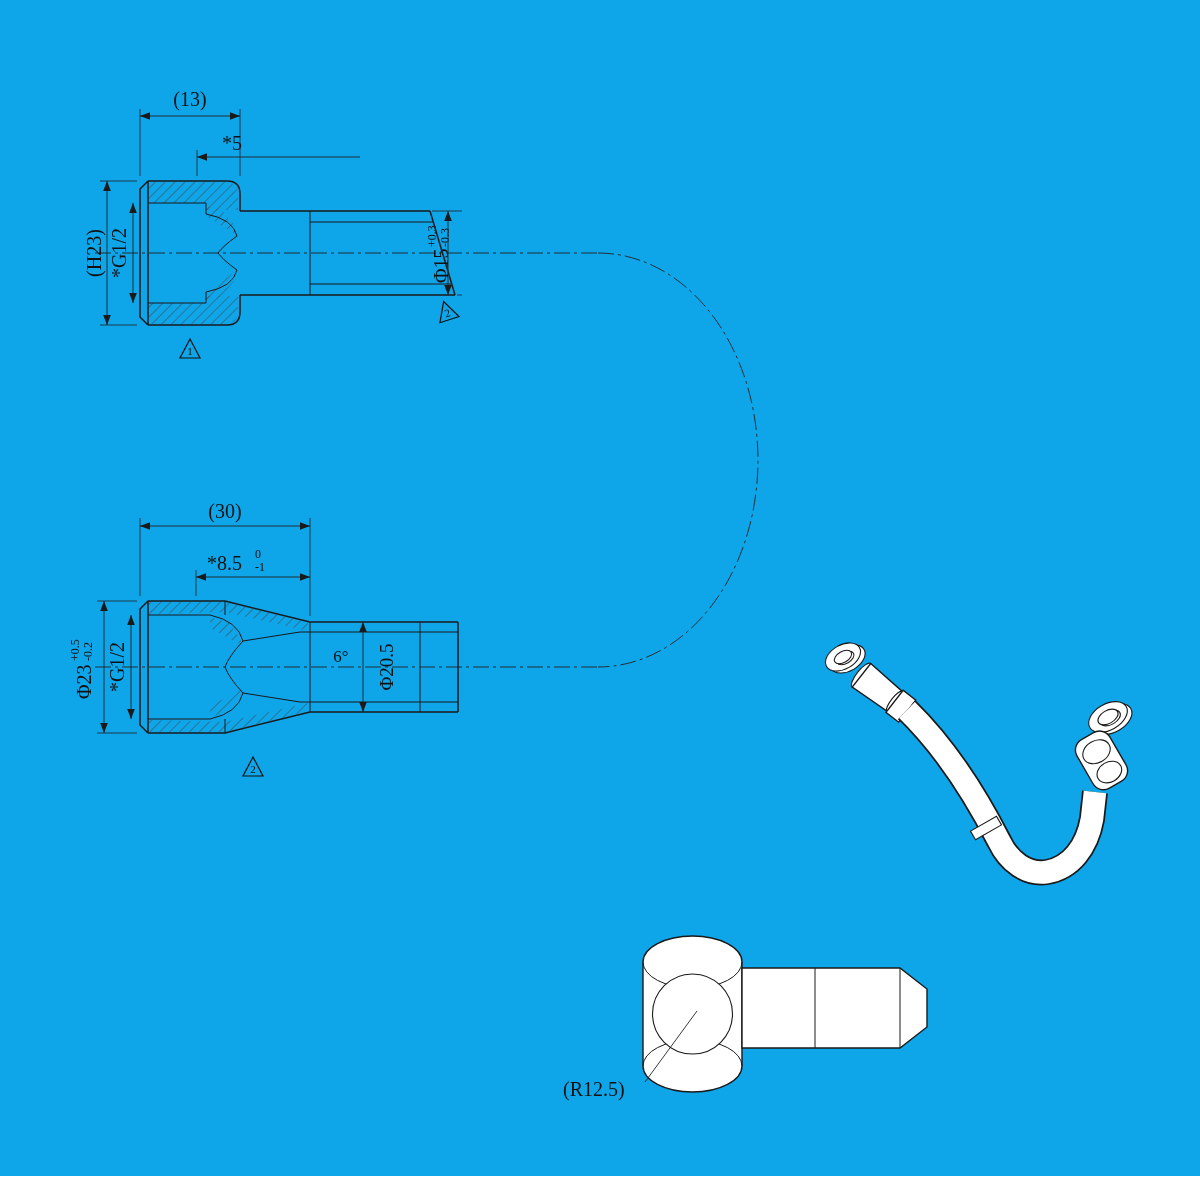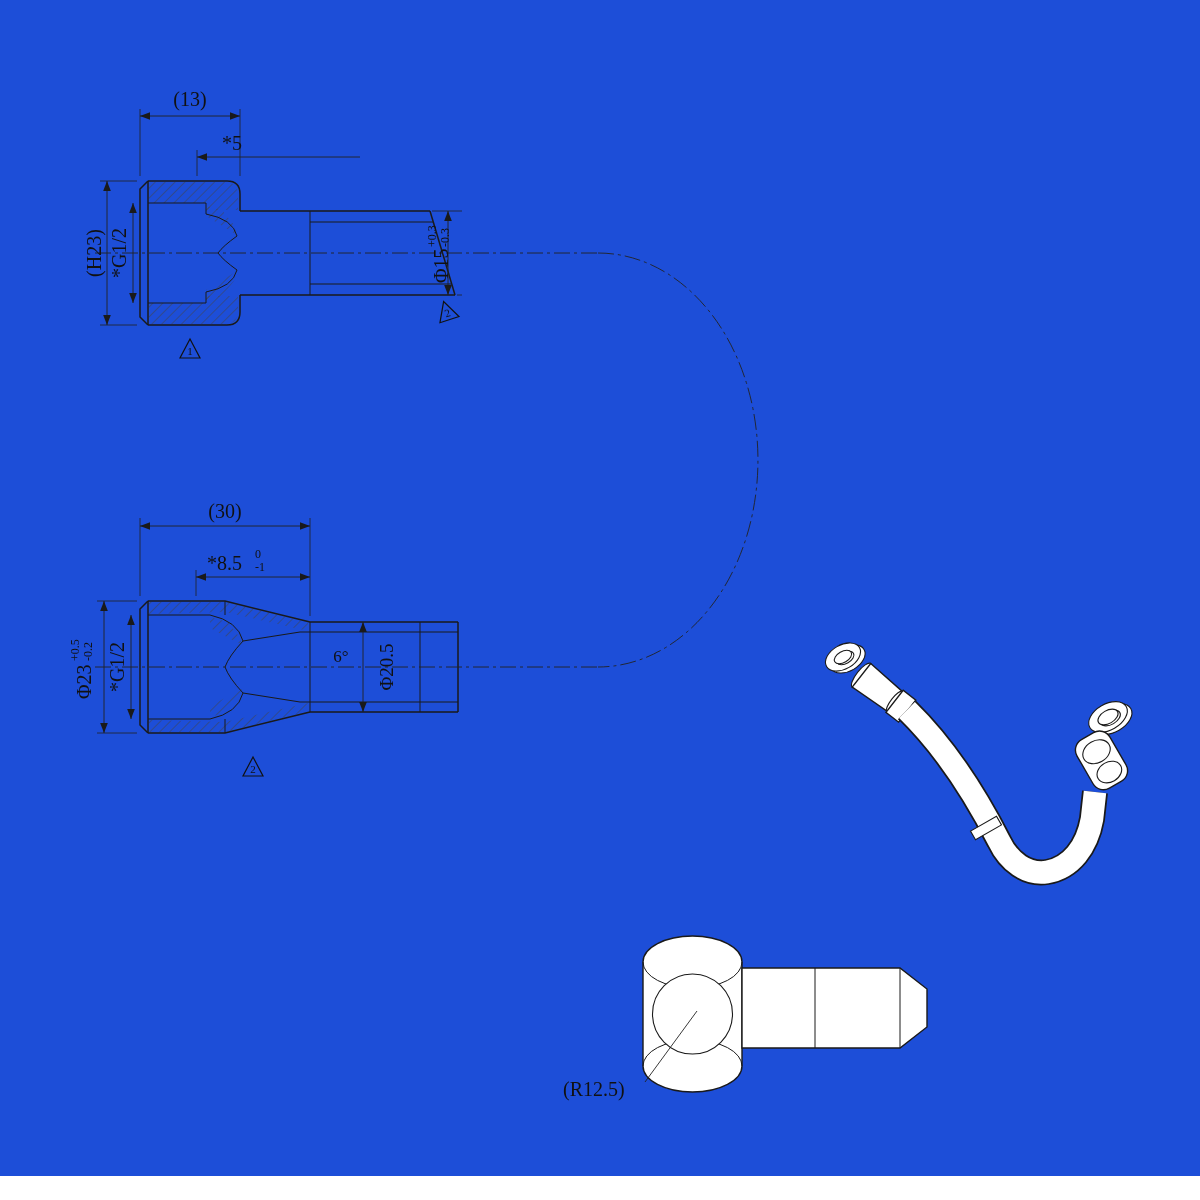--- a/index.html
+++ b/index.html
@@ -1,16 +1,16 @@
 <!DOCTYPE html>
 <html><head>
 <meta charset="utf-8">
 <style>
   html,body{margin:0;padding:0;background:#ffffff;}
-  .stage{width:1200px;height:1176px;position:relative;background:#1d4ed8;overflow:hidden;text-align:right;}
+  .stage{width:1200px;height:1176px;position:relative;background:#0ea5e9;overflow:hidden;text-align:right;}
   svg{display:block;}
   svg text{font-family:"Liberation Serif","DejaVu Serif",serif;fill:#111;}
   .dim{stroke:#222;stroke-width:0.9;fill:none;}
   .ext{stroke:#222;stroke-width:0.8;fill:none;}
   .out{stroke:#1a1a1a;stroke-width:1.5;fill:none;}
   .lt{stroke:#1a1a1a;stroke-width:1;fill:none;}
   .cl{stroke:#222;stroke-width:0.9;fill:none;stroke-dasharray:16 4 3 4;}
   .wh{fill:#fff;stroke:#1a1a1a;stroke-width:1.4;}
   .whl{fill:#fff;stroke:#1a1a1a;stroke-width:1.1;}
   .hatchfill{fill:url(#hatch);stroke:none;}

